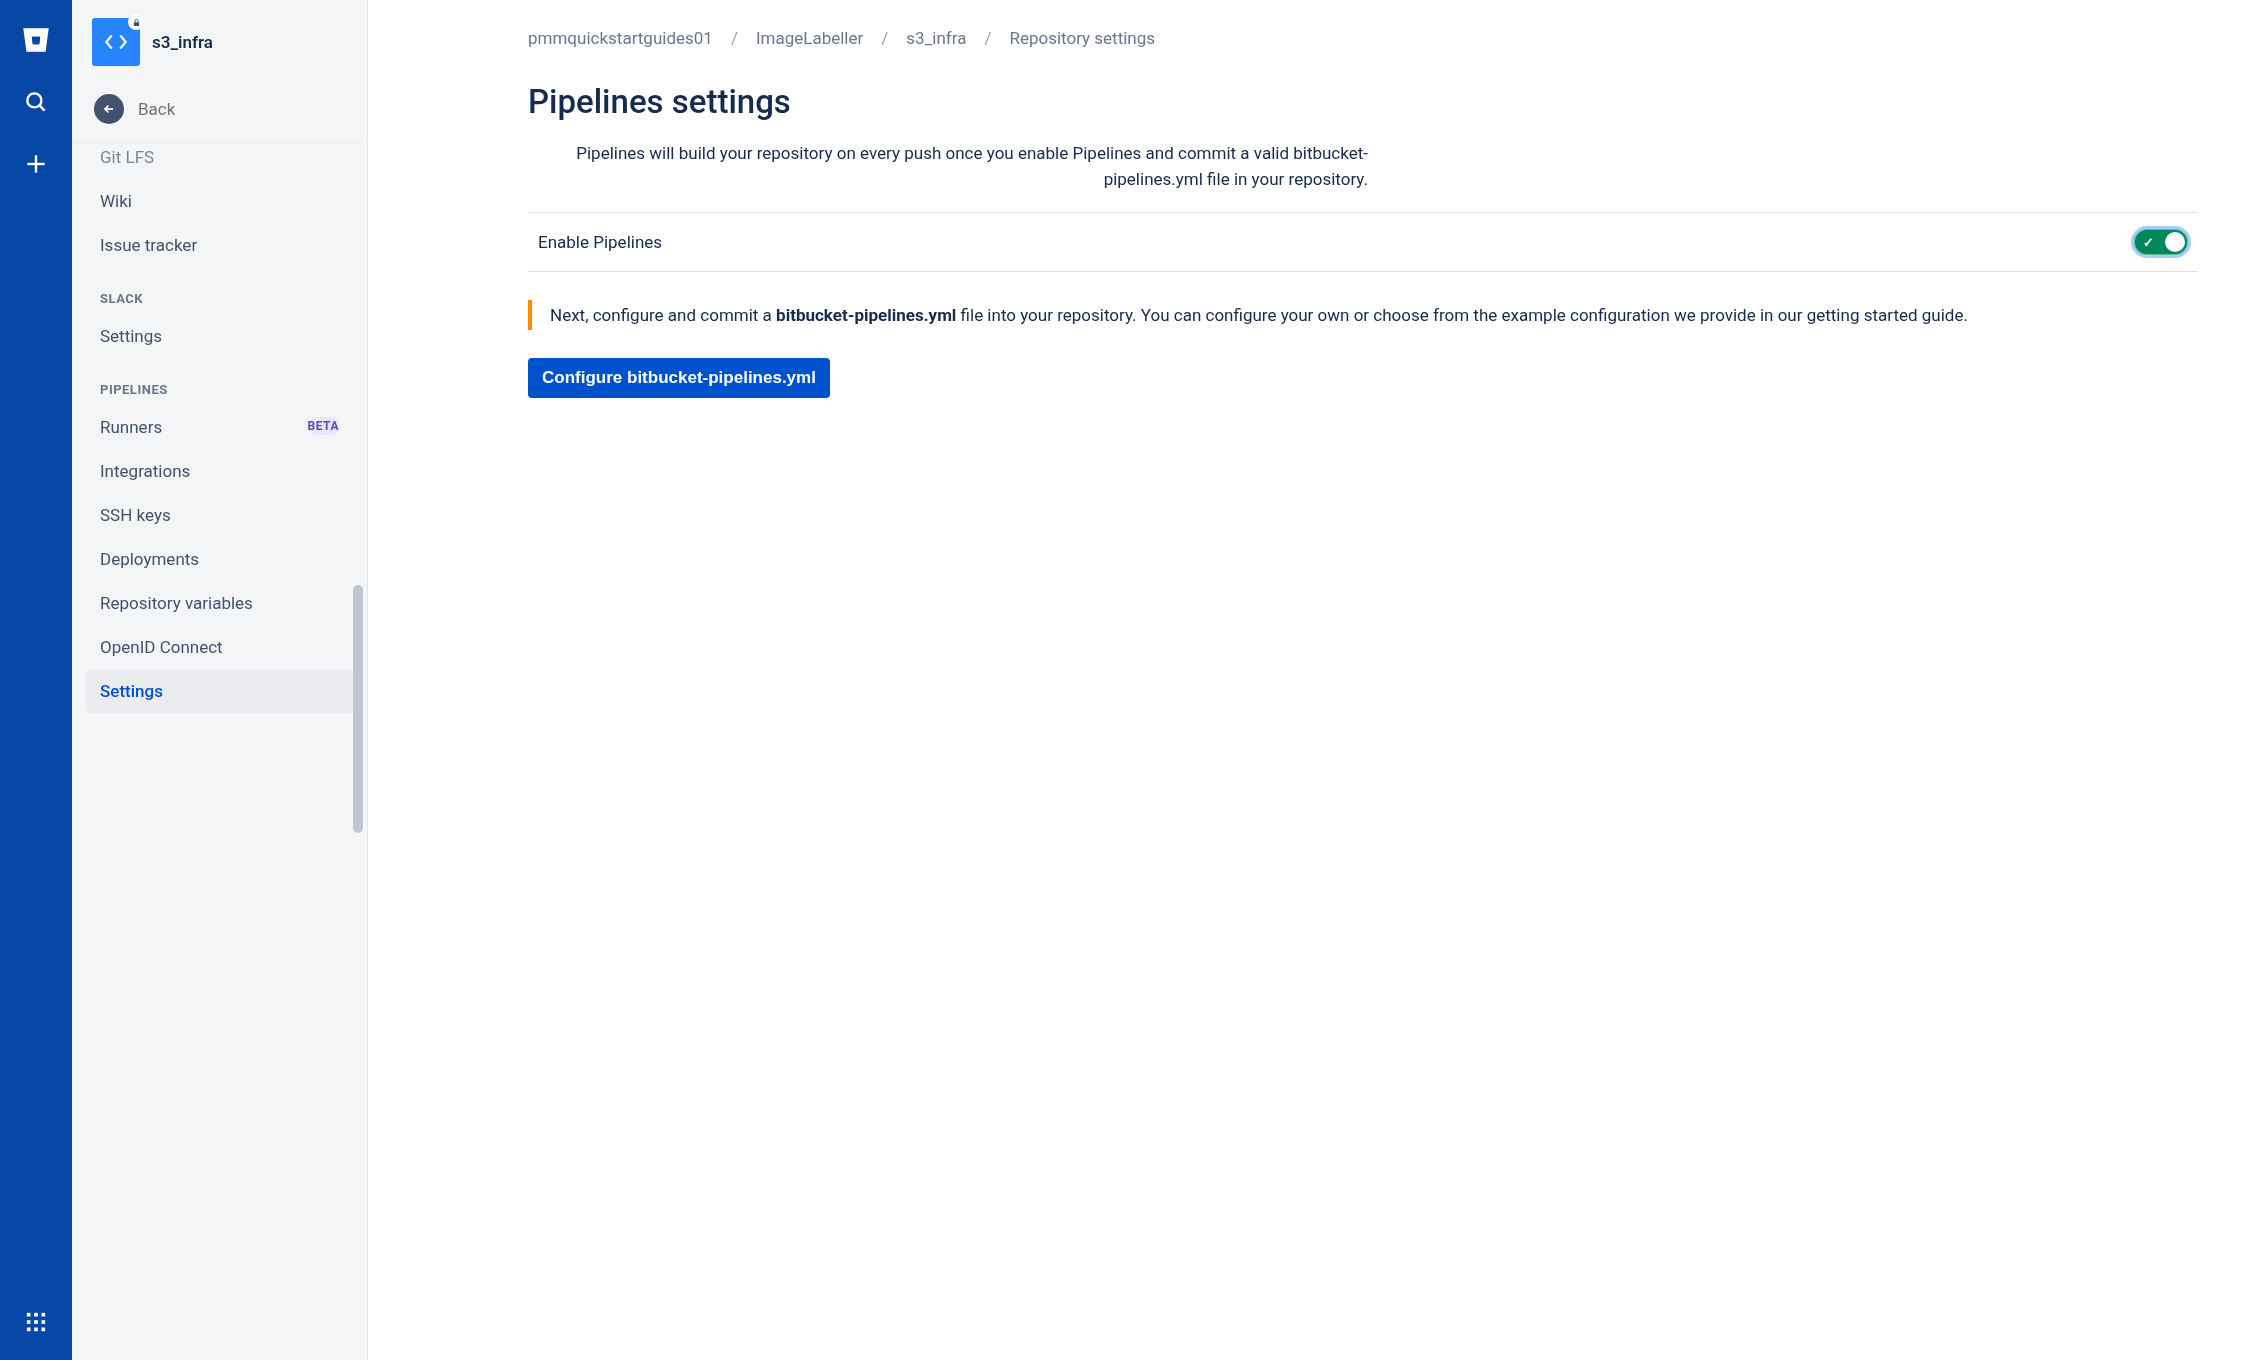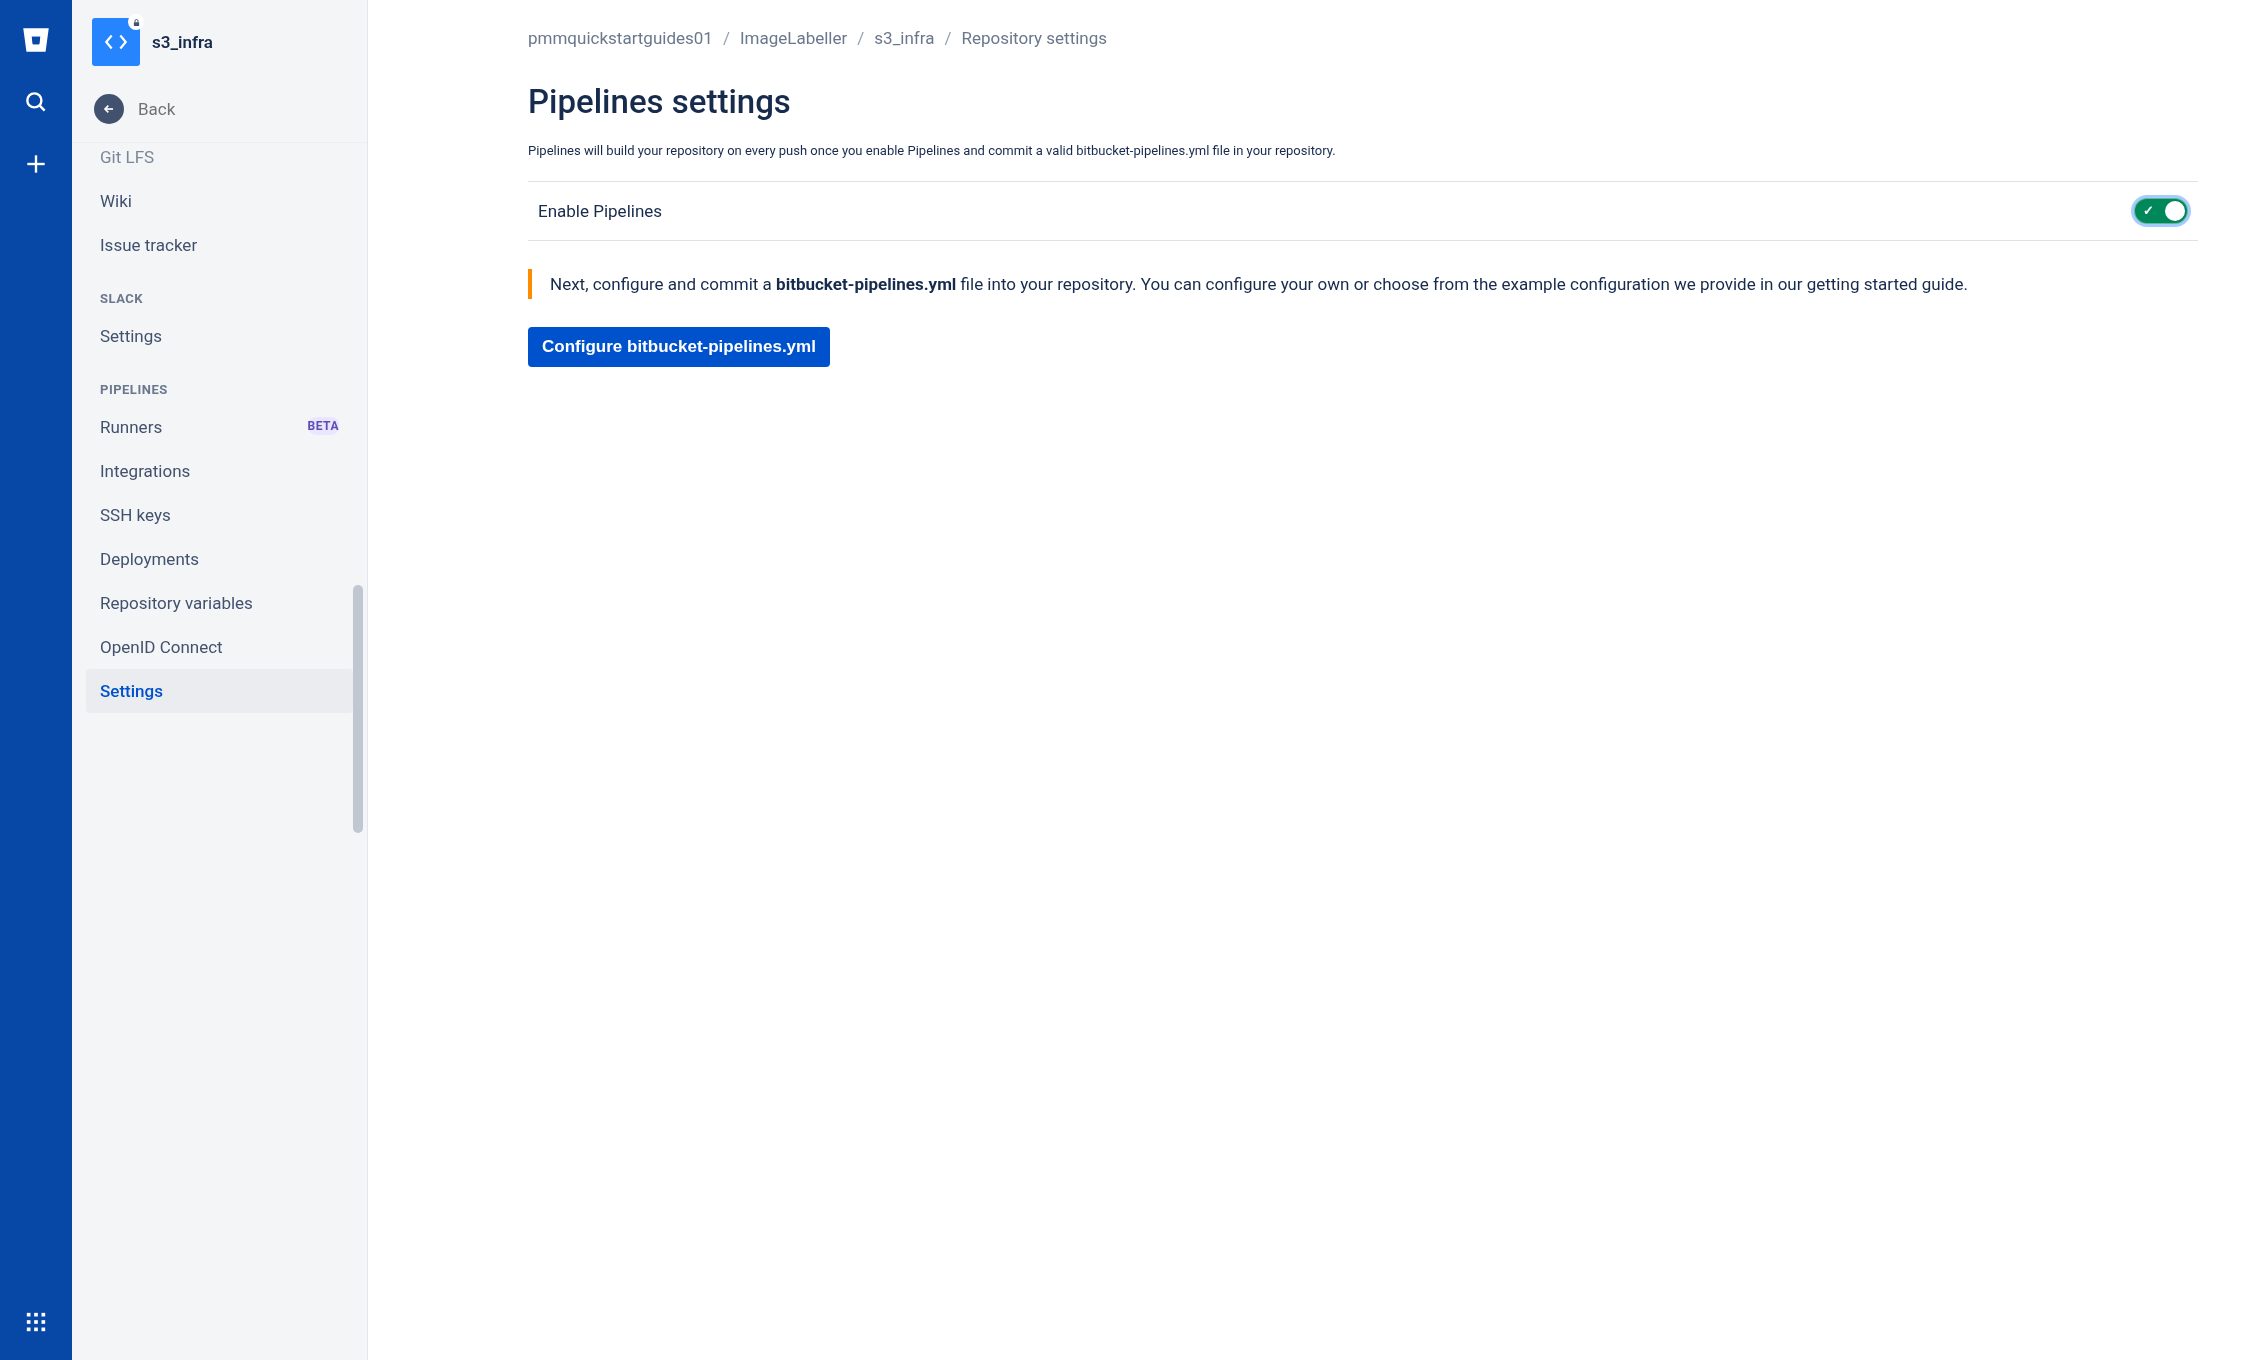--- a/index.html
+++ b/index.html
@@ -167,45 +167,46 @@
       top: 415px;
       height: 248px;
     }
     .main {
       flex: 1;
       padding: 28px 60px 30px 160px;
       overflow-y: auto;
     }
     .breadcrumb {
       display: flex;
-      gap: 10px;
+      gap: 18px;
       font-size: 17px;
       color: #6b778c;
       margin-bottom: 34px;
     }
     .breadcrumb a {
       color: #6b778c;
       text-decoration: none;
       cursor: pointer;
     }
     .breadcrumb .sep {
       color: #97a0af;
     }
     .page-title {
       font-size: 33px;
       font-weight: 500;
       color: #172b4d;
       margin-bottom: 20px;
     }
     .page-desc {
-      font-size: 13px;
+      font-size: 17px;
       color: #172b4d;
       line-height: 1.5;
       max-width: 840px;
       margin-bottom: 20px;
+      text-align: right;
     }
     .toggle-row {
       border-top: 1px solid #dfe1e6;
       border-bottom: 1px solid #dfe1e6;
       display: flex;
       align-items: center;
       justify-content: space-between;
       padding: 16px 10px 16px 10px;
       margin-bottom: 28px;
     }

